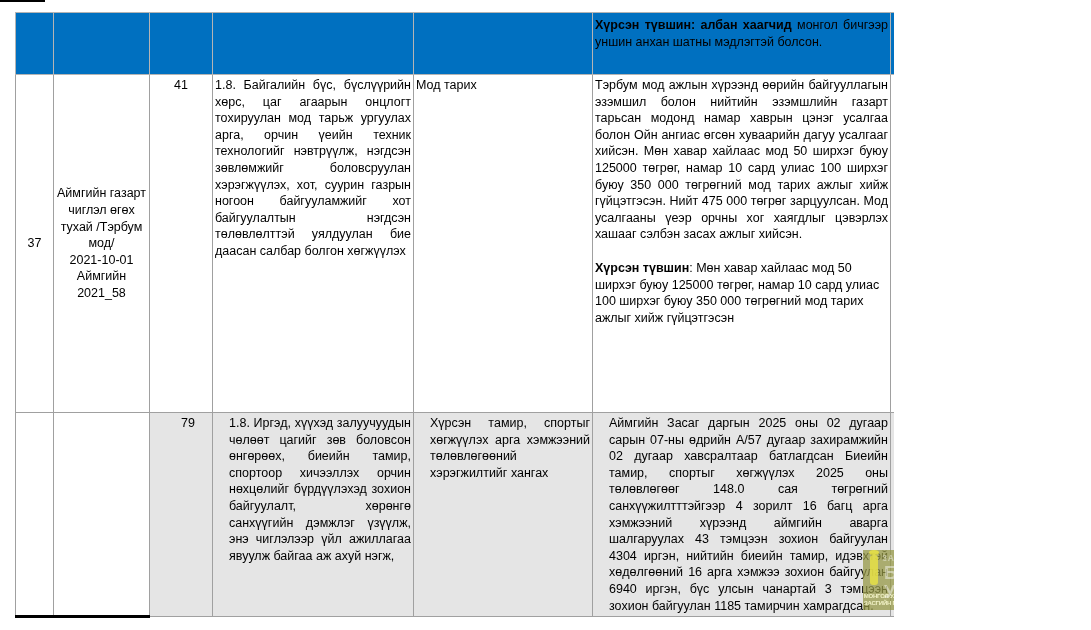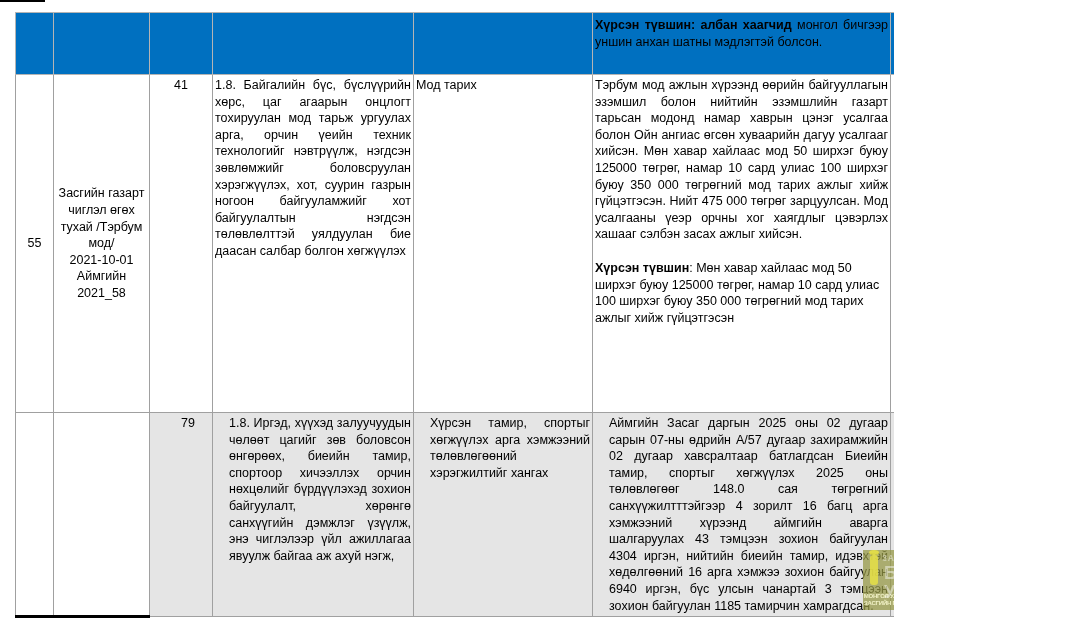--- a/index.html
+++ b/index.html
@@ -94,23 +94,23 @@
       <td></td>
       <td></td>
       <td></td>
       <td class="just"><b>Хүрсэн түвшин:  албан  хаагчид</b><span> монгол бичгээр уншин анхан шатны мэдлэгтэй болсон.</span></td>
       <td></td>
       <td></td>
       <td></td>
     </tr>
 
     <tr class="r37">
-      <td class="center middle">55</td>
+      <td class="center middle">37</td>
       <td class="center middle">
-        <div class="doc-line">Засгийн газарт чиглэл өгөх тухай /Тэрбум мод/</div>
+        <div class="doc-line">Аймгийн газарт чиглэл өгөх тухай /Тэрбум мод/</div>
         <div class="doc-line">2021-10-01</div>
         <div class="doc-line">Аймгийн</div>
         <div class="doc-line">2021_58</div>
       </td>
       <td class="center">41</td>
       <td class="just">1.8. Байгалийн бүс, бүслүүрийн хөрс, цаг агаарын онцлогт тохируулан мод тарьж ургуулах арга, орчин үеийн техник технологийг нэвтрүүлж, нэгдсэн зөвлөмжийг боловсруулан хэрэгжүүлэх, хот, суурин газрын ногоон байгууламжийг хот байгуулалтын нэгдсэн төлөвлөлттэй уялдуулан бие даасан салбар болгон хөгжүүлэх</td>
       <td>Мод тарих</td>
       <td>
         <div class="para just" style="text-align:justify">Тэрбум мод ажлын хүрээнд өөрийн байгууллагын эзэмшил болон нийтийн эзэмшлийн газарт тарьсан модонд намар хаврын  цэнэг усалгаа болон Ойн ангиас өгсөн хуваарийн дагуу усалгааг хийсэн. Мөн хавар хайлаас мод 50 ширхэг буюу 125000 төгрөг, намар 10 сард улиас 100 ширхэг буюу 350 000 төгрөгний мод тарих ажлыг хийж гүйцэтгэсэн. Нийт 475 000 төгрөг зарцуулсан. Мод усалгааны үеэр орчны хог хаягдлыг цэвэрлэх хашааг сэлбэн засах ажлыг хийсэн.</div>
         <div class="p2"><b>Хүрсэн түвшин</b><span>: Мөн хавар  хайлаас мод 50 ширхэг буюу 125000 төгрөг, намар 10 сард улиас 100 ширхэг буюу 350 000 төгрөгний мод тарих ажлыг хийж гүйцэтгэсэн</span></div>

